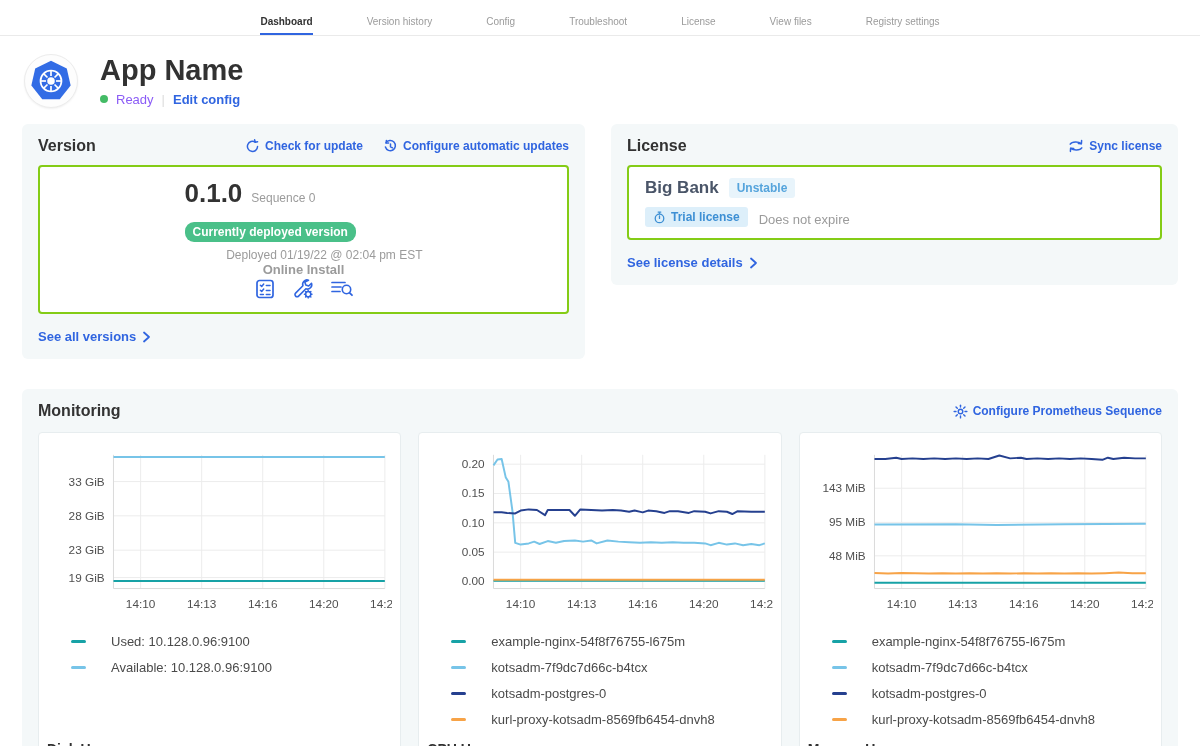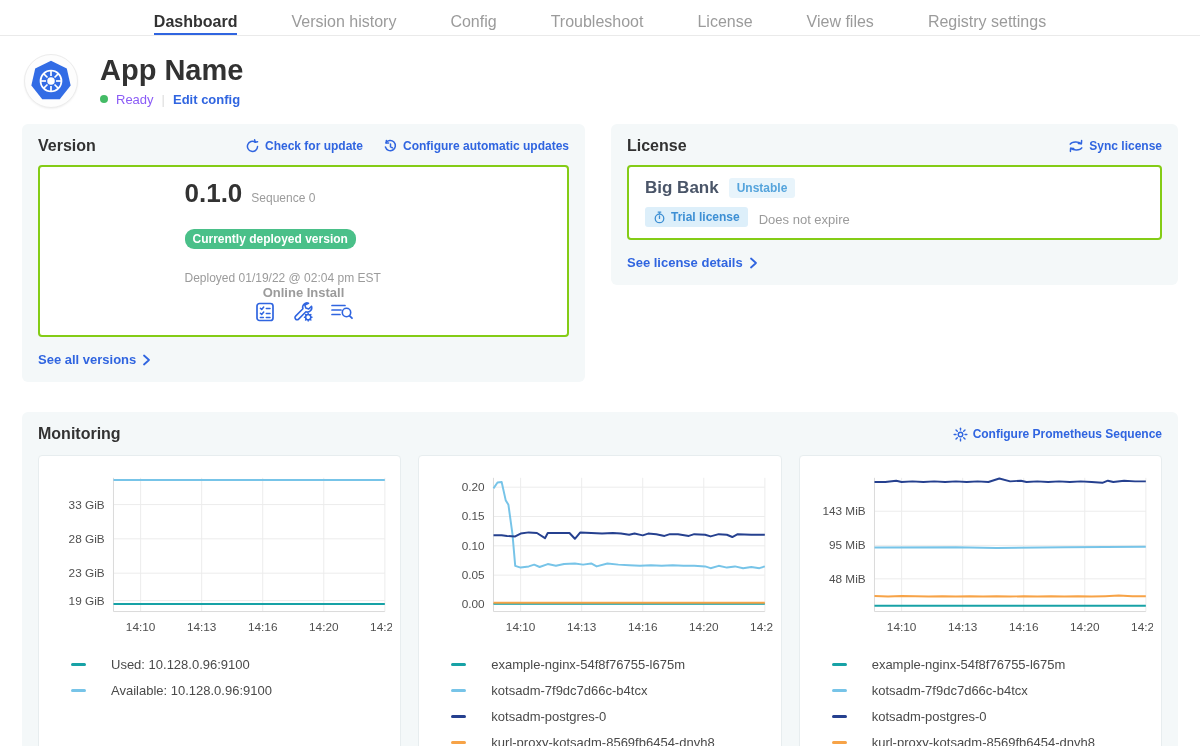--- a/index.html
+++ b/index.html
@@ -8,21 +8,21 @@
     width:1200px; height:746px;
     font-family:"Liberation Sans","DejaVu Sans",sans-serif;
     color:#323232; background:#fff; overflow:hidden;
   }
   
   .nav {
     height:36px; display:flex; justify-content:center; gap:54px;
     border-bottom:1px solid #eaeaea; background:#fff;
   }
   .tab {
-    font-size:16px; color:#9b9b9b; display:flex; align-items:center;
+    font-size:10px; color:#9b9b9b; display:flex; align-items:center;
     border-bottom:2px solid transparent; padding-top:2px; cursor:pointer;margin-top:8px;
   }
   .tab.active { color:#323232; font-weight:bold; border-bottom-color:#3065e0; }
   
   .app-header { display:flex; align-items:center; gap:22px; padding:18px 24px 0 24px; }
   .logo-badge {
     width:54px; height:54px; border-radius:50%; background:#fdfdfd;
     border:1px solid #ececec; display:flex; align-items:center; justify-content:center;
     box-shadow:0 1px 2px rgba(0,0,0,.06);
   }
@@ -43,23 +43,23 @@
   .action-link { color:#3065e0; font-size:12px; font-weight:bold; display:flex; align-items:center; gap:5px; cursor:pointer; }
   .inner-card { background:#fff; border:2px solid #84cc16; border-radius:4px; margin-top:10px; padding:11px 16px;flex-direction:column; }
   
   .v-flex { display:flex; align-items:center; }
   .v-left { width:238px; }
   .v-line { display:flex; align-items:baseline; gap:9px; }
   .v-num { font-size:26px; font-weight:bold; }
   .v-seq { font-size:12px; color:#9b9b9b; }
   .green-badge {
     display:inline-block; background:#4ac089; color:#fff; font-size:12px;
-    font-weight:bold; padding:3px 8px; border-radius:9px; margin-top:20px;
-  }
-  .deployed-at { font-size:12px; color:#9b9b9b; margin-top:22px; }
+    font-weight:bold; padding:3px 8px; border-radius:9px; margin-top:13px;
+  }
+  .deployed-at { font-size:12px; color:#9b9b9b; margin-top:6px;text-align:right; }
   .v-mid { flex:1; font-size:13px; color:#9b9b9b; font-weight:bold; }
   .v-icons { display:flex; gap:15px; align-items:center; }
   .icon-btn { cursor:pointer; display:flex; }
   .see-link { margin-top:13px; }
   
   .lic-row1 { display:flex; align-items:center; gap:10px; }
   .lic-name { font-size:17px; font-weight:bold; color:#4a5568; }
   .chan-badge { background:#e8f4fb; color:#55a4dc; font-size:12px; font-weight:bold; padding:3px 8px; border-radius:3px; }
   .lic-row2 { margin-top:9px; display:flex; align-items:flex-end; gap:11px; }
   .trial-badge { background:#ddeffa; color:#3d8fd4; font-size:12px; font-weight:bold; padding:3px 8px; border-radius:3px; display:inline-flex; align-items:center; gap:5px; }

